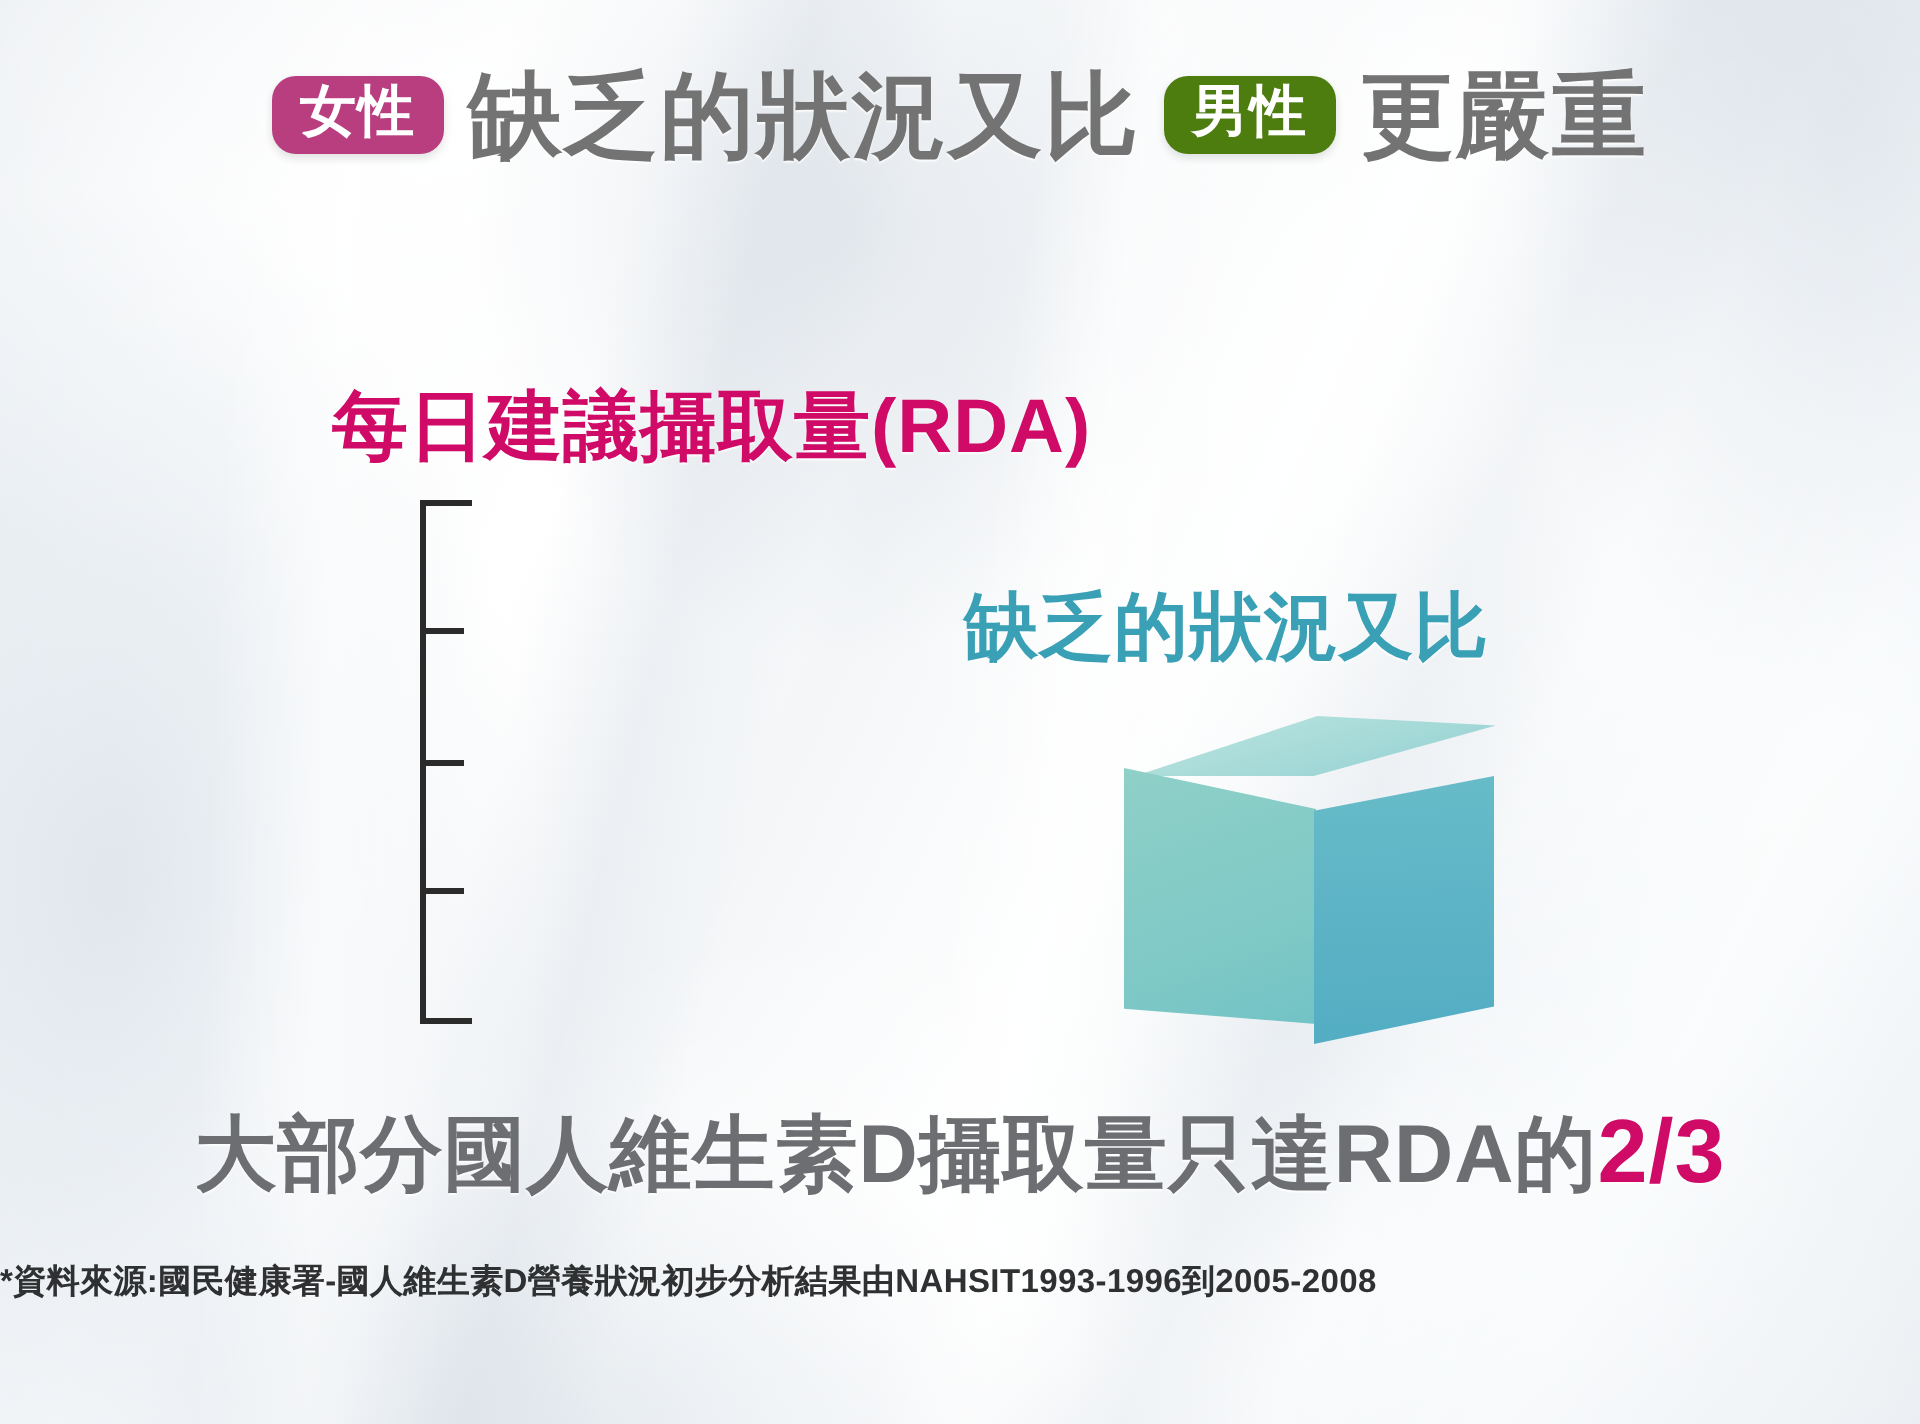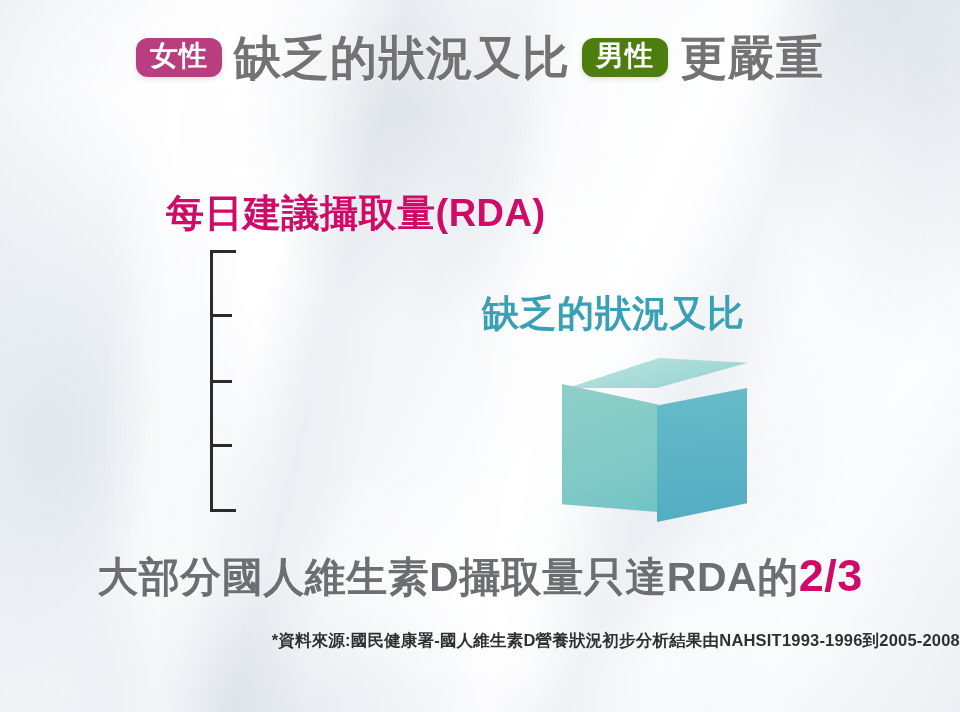--- a/index.html
+++ b/index.html
@@ -184,21 +184,21 @@
     letter-spacing:0.5px;
     text-shadow:0 1px 1px rgba(255,255,255,.85);
   }
   .conclusion .grey { color:#6d6e71; }
   .conclusion .accent { color:#cf0a67; font-size:45px; }
 
   
   .footnote {
     position:absolute;
     left:0; right:0; top:630px;
-    text-align:right;
+    text-align:left;
     white-space:nowrap;
     font-size:16.5px;
     font-weight:bold;
     color:#2f3031;
     letter-spacing:0.2px;
   }
 </style>
 </head>
 <body>
 

